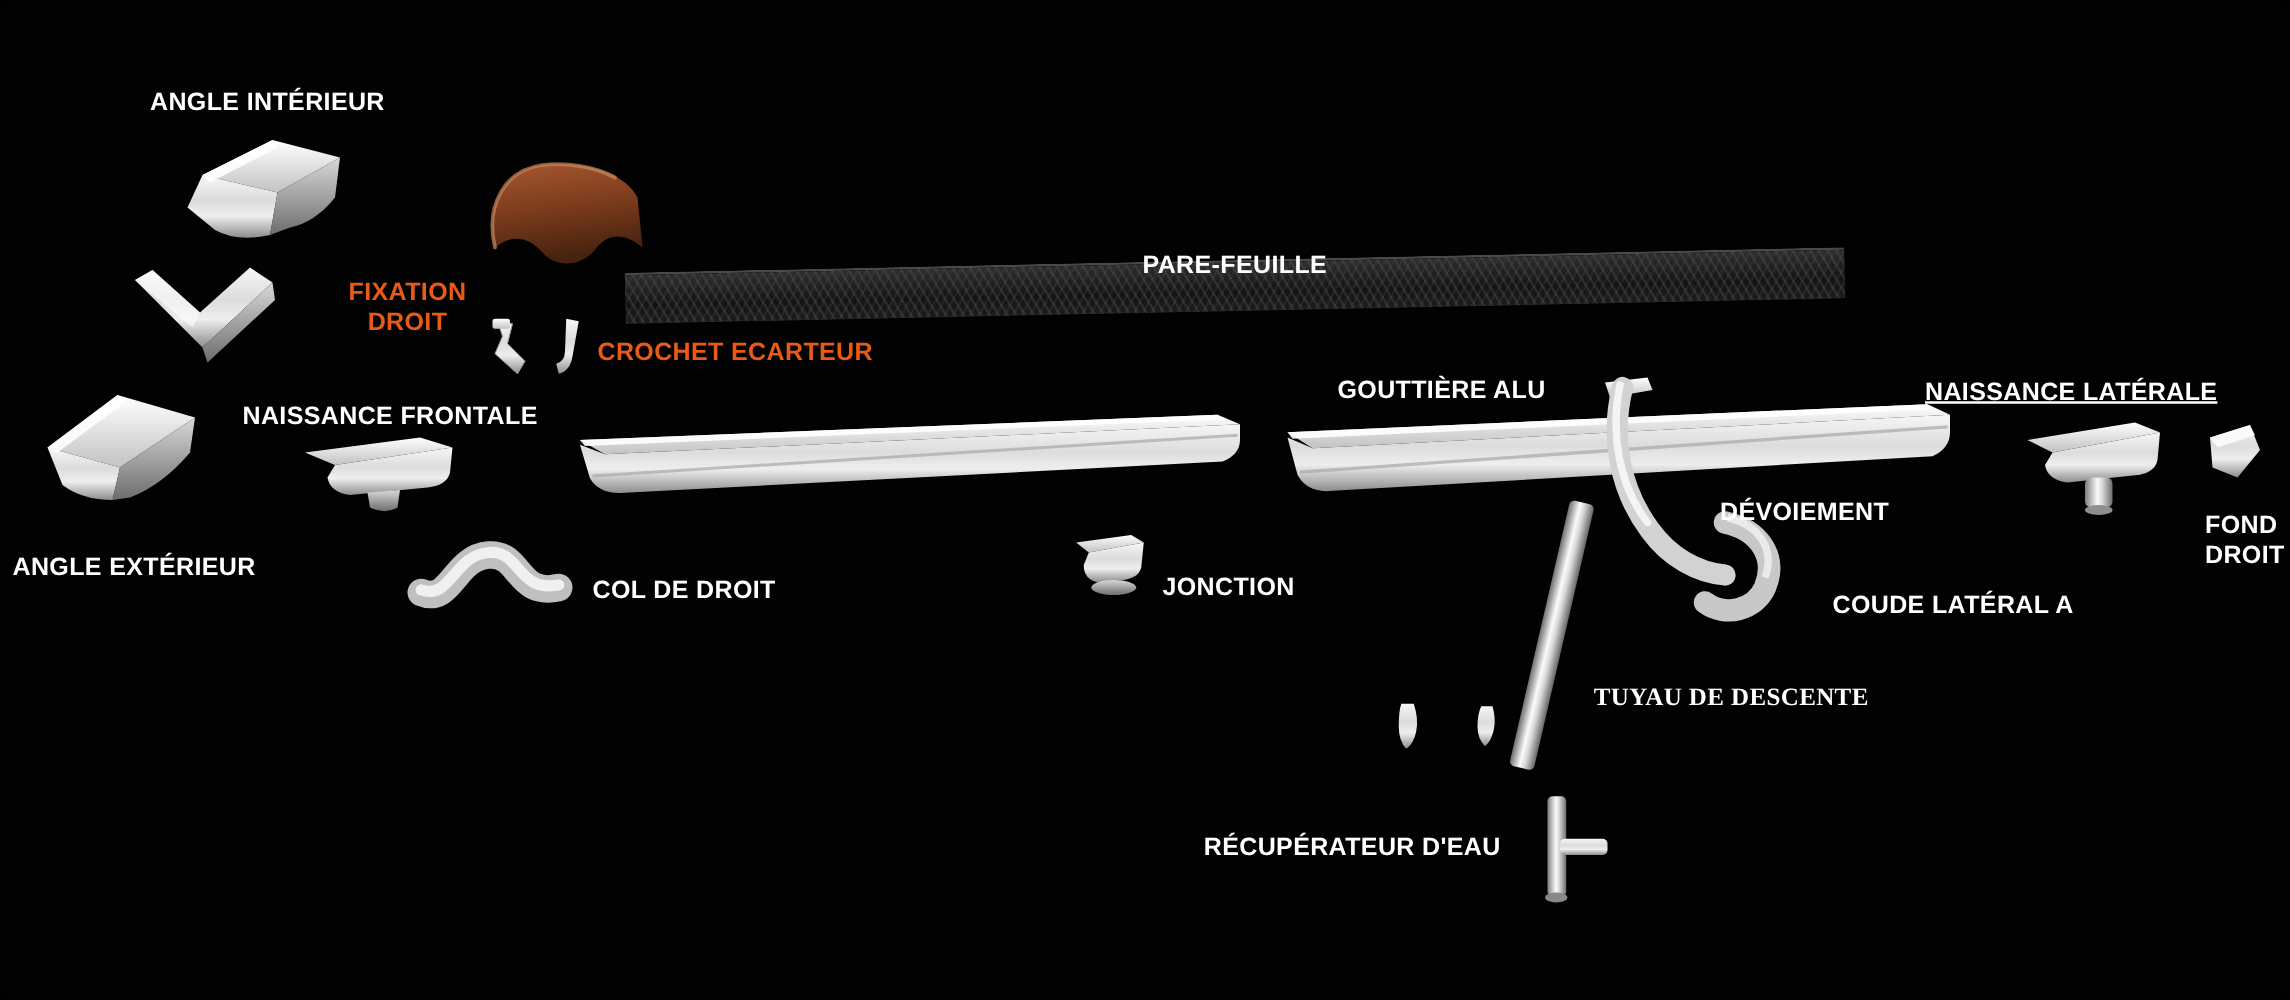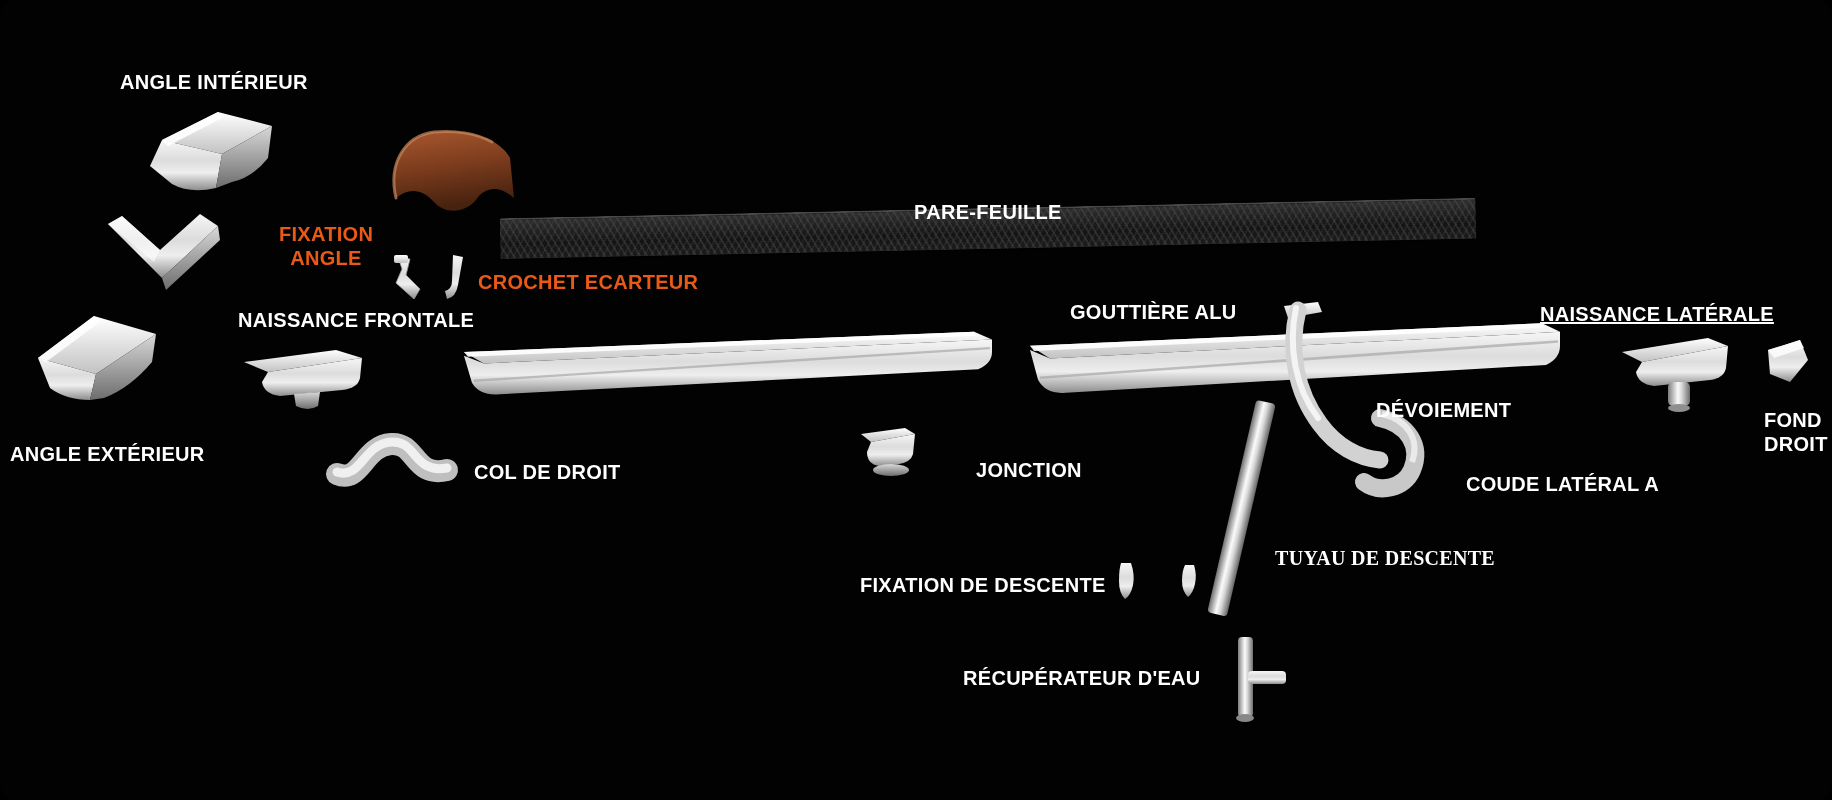--- a/index.html
+++ b/index.html
@@ -203,30 +203,29 @@
   <div class="part" style="left:1198px; top:635px; width:90px; height:90px;">
     <svg viewBox="0 0 90 90">
       <rect x="40" y="2" width="15" height="80" rx="4" fill="url(#pipeV)"></rect>
       <rect x="50" y="36" width="38" height="13" rx="4" fill="url(#gFront)"></rect>
       <ellipse cx="47" cy="83" rx="9" ry="4" fill="#888888"></ellipse>
     </svg>
   </div>
 
   <span class="lbl" style="left:120px; top:70px;">ANGLE INTÉRIEUR</span>
   <span class="lbl orange center" style="left:270px; top:222px; width:112px;">FIXATION
-ANGLE</span>
+DROIT</span>
   <span class="lbl orange" style="left:478px; top:270px;">CROCHET ECARTEUR</span>
   <span class="lbl" style="left:878px; top:200px;margin-left:36px;">PARE-FEUILLE</span>
-  <span class="lbl" style="left:194px; top:308px;margin-left:44px;">NAISSANCE FRONTALE</span>
+  <span class="lbl" style="left:194px; top:321px;">NAISSANCE FRONTALE</span>
   <span class="lbl" style="left:1070px; top:300px;text-align:center;">GOUTTIÈRE ALU</span>
   <span class="lbl" style="left:1540px; top:302px;text-decoration:underline;">NAISSANCE LATÉRALE</span>
   <span class="lbl" style="left:10px; top:442px;">ANGLE EXTÉRIEUR</span>
   <span class="lbl" style="left:474px; top:460px;">COL DE DROIT</span>
-  <span class="lbl" style="left:930px; top:458px;margin-left:46px;">JONCTION</span>
+  <span class="lbl" style="left:930px; top:458px;">JONCTION</span>
   <span class="lbl" style="left:1376px; top:398px;">DÉVOIEMENT</span>
   <span class="lbl" style="left:1466px; top:472px;">COUDE LATÉRAL A</span>
   <span class="lbl" style="left:1764px; top:408px;">FOND
 DROIT</span>
   <span class="lbl" style="left:1275px; top:546px;font-family:Liberation Serif, serif;">TUYAU DE DESCENTE</span>
-  <span class="lbl" style="left:860px; top:573px;">FIXATION DE DESCENTE</span>
   <span class="lbl" style="left:963px; top:666px;">RÉCUPÉRATEUR D'EAU</span>
 
 </div>
 
 </body></html>

